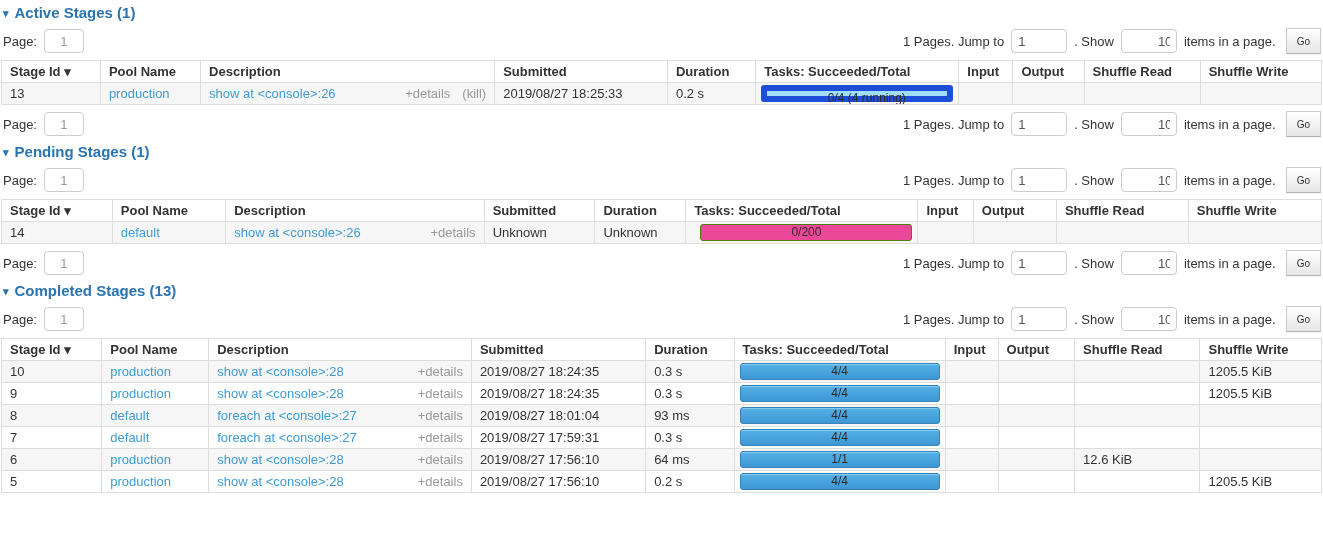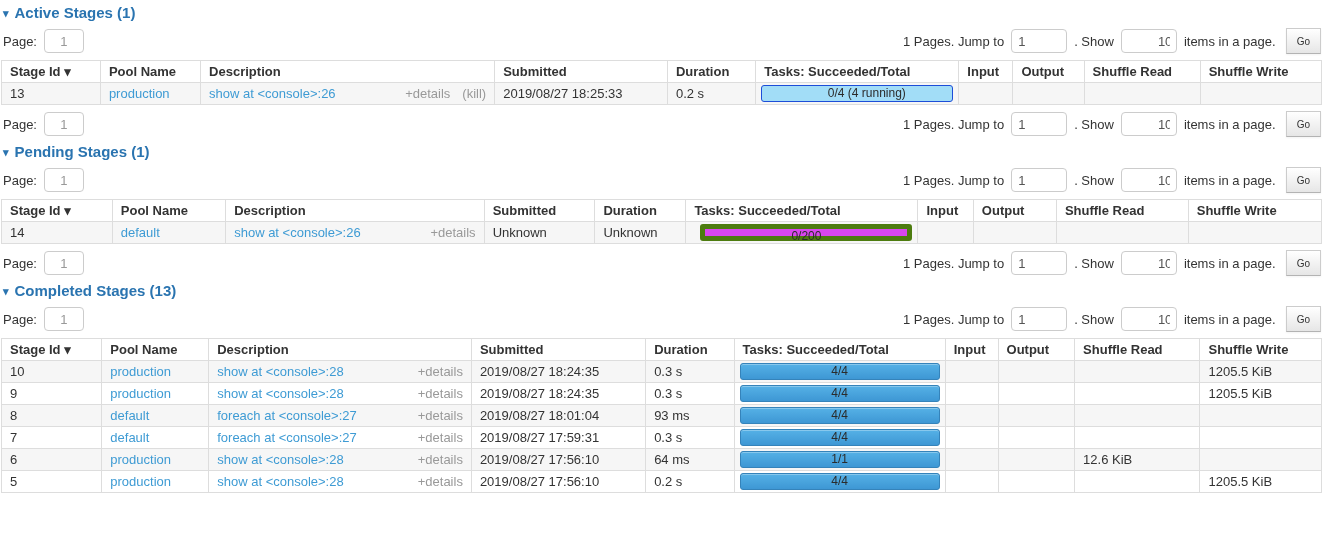--- a/index.html
+++ b/index.html
@@ -47,22 +47,22 @@
   td.tasks { padding: 2px 5px; }
   .bar {
     height: 17px; border-radius: 3px; text-align: center;
     font-size: 12px; line-height: 15px; color: #2b2b2b;
   }
   .bar-complete {
     background: linear-gradient(to bottom, var(--bar-complete-top, #55b1e6), var(--bar-complete-bottom, #3e97d4));
     border: 1px solid var(--bar-complete-border, #3583ba);
     box-shadow: inset 0 1px 0 rgba(255,255,255,.3);
   }
-  .bar-running { background: var(--bar-running, #a2ddf7); border: 1px solid #1d4ed8; padding-left: 19px; }
-  .bar-pending { background: #d946ef; border: 5px solid #4d7c0f; margin-left: 9px; }
+  .bar-running { background: var(--bar-running, #a2ddf7); border: 6px solid #1d4ed8; padding-left: 19px; }
+  .bar-pending { background: #ec4899; border: 1px solid #4d7c0f; margin-left: 9px; }
 </style>
 </head>
 <body>
 
 <div class="section">
   <h4 class="section-title">
     <span class="arrow">▾</span>
     <span>Active Stages (1)</span>
   </h4>
 

